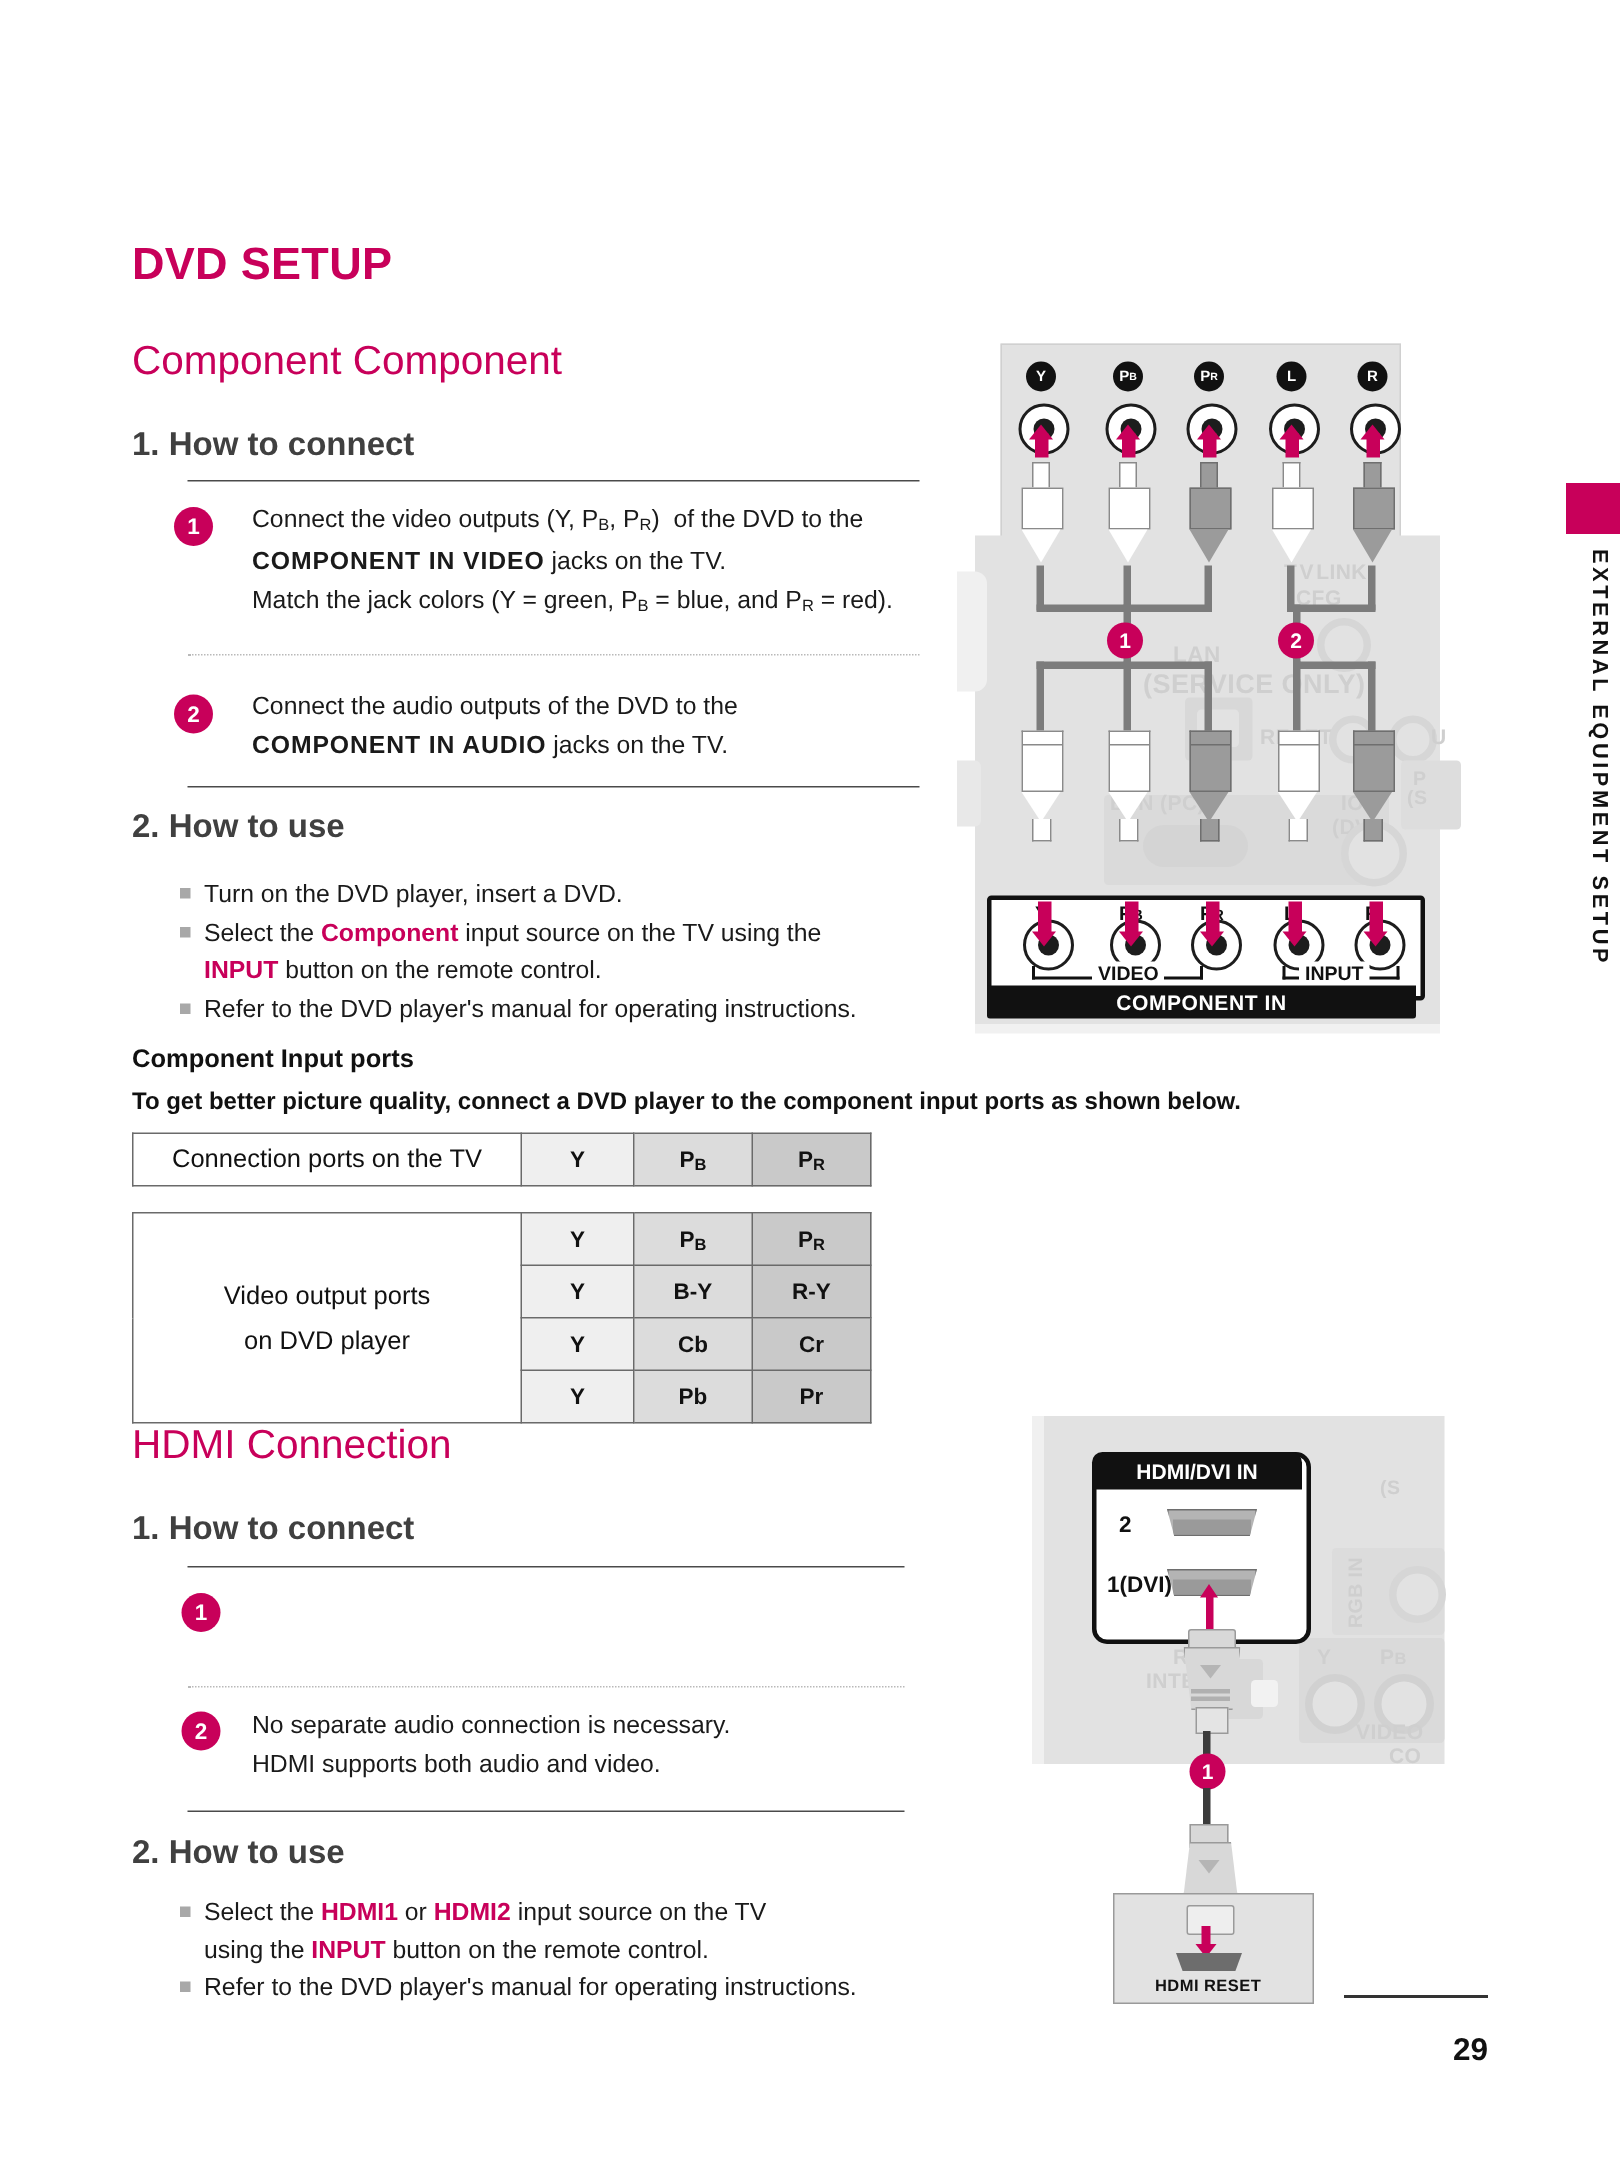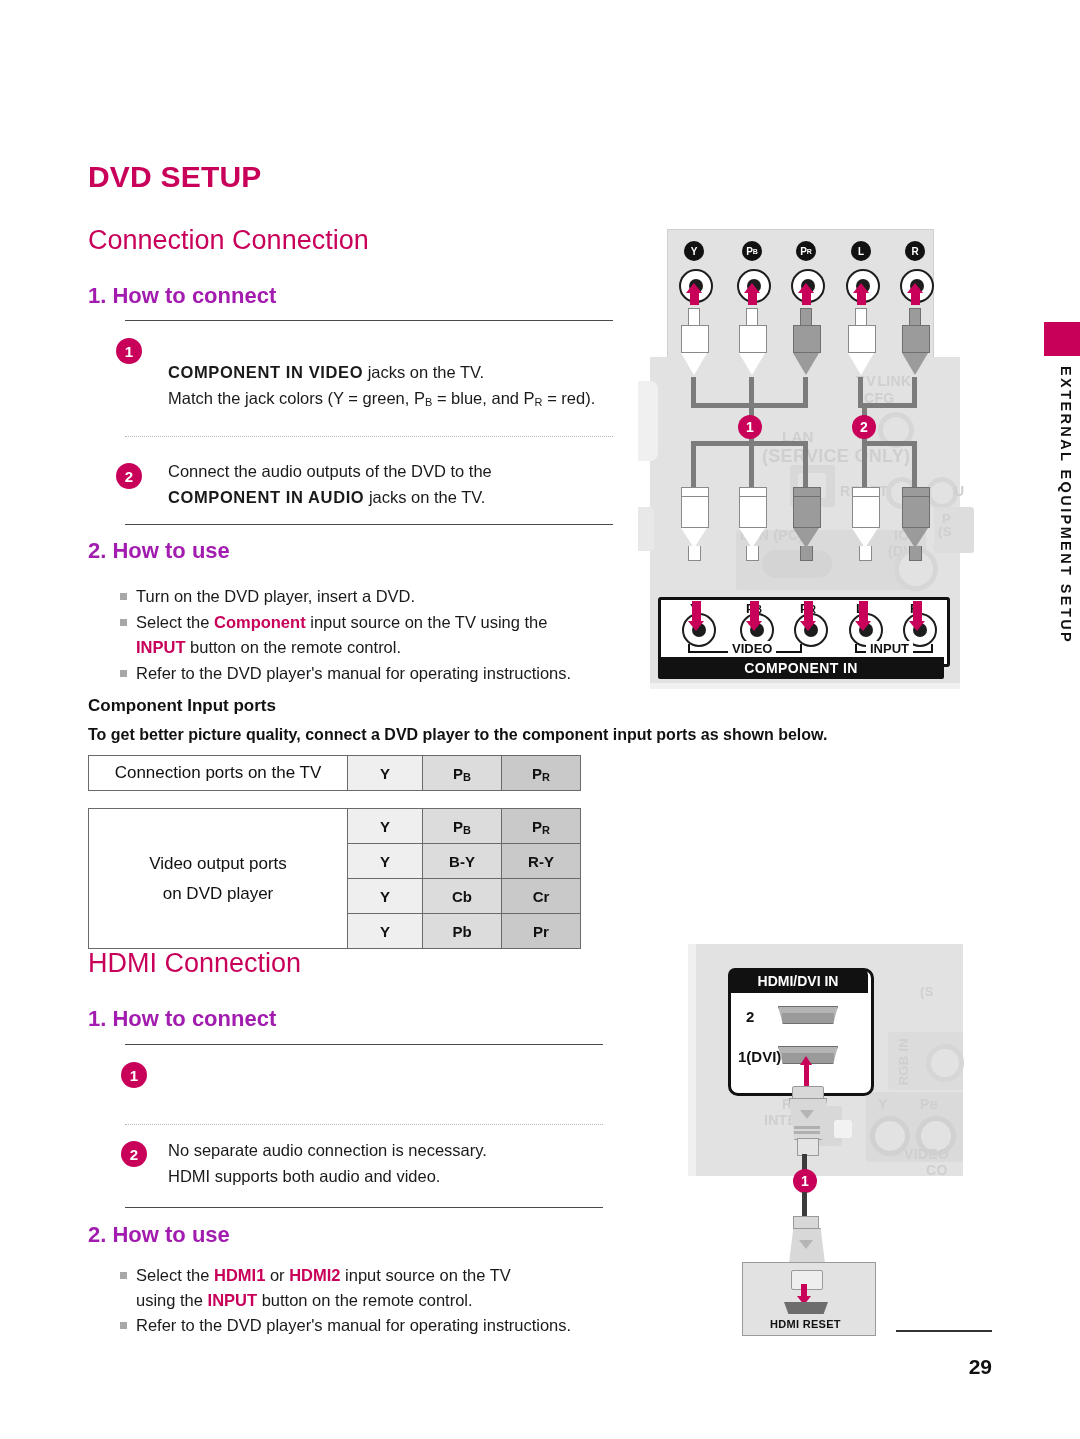--- a/index.html
+++ b/index.html
@@ -15,21 +15,21 @@
     position:absolute;left:88px;top:160px;
     font-size:30px;font-weight:bold;letter-spacing:.2px;
     color:#C8005A;
   }
   .h-section{
     position:absolute;left:88px;
     font-size:27px;font-weight:normal;color:#C8005A;
   }
   .h-step{
     position:absolute;left:88px;
-    font-size:22px;font-weight:bold;color:#a21caf;
+    font-size:22px;font-weight:bold;color:#404040;
   }
   .rule{
     position:absolute;height:1px;background:#4a4a4a;
   }
   .dotrule{
     position:absolute;height:0;border-top:1px dotted #b9b9b9;
   }
 
   .numbadge{
     position:absolute;width:26px;height:26px;border-radius:50%;
@@ -155,27 +155,27 @@
 </head>
 <body>
 
 <div class="page">
 
   <div class="sidetab"></div>
   <div class="sidelabel">EXTERNAL EQUIPMENT SETUP</div>
 
   <div class="h-chapter">DVD SETUP</div>
 
-  <div class="h-section" style="top:225px">Connection Connection</div>
+  <div class="h-section" style="top:225px">Component Component</div>
   <div class="h-step" style="top:283px">1. How to connect</div>
   <div class="rule" style="left:125px;top:320px;width:488px;"></div>
 
   <div class="numbadge" style="left:116px;top:338px">1</div>
   <div class="ptext" style="left:168px;top:333px;width:450px">
-    <br>
+    <span>Connect the video outputs (Y, P<span class="sub">B</span>, P<span class="sub">R</span>)&nbsp; of the DVD to the</span><br>
     <b>COMPONENT IN VIDEO</b>
     <span>jacks on the TV.</span><br>
     <span>Match the jack colors (Y = green, P<span class="sub">B</span> = blue, and P<span class="sub">R</span> = red).</span>
   </div>
 
   <div class="dotrule" style="left:125px;top:436px;width:488px;"></div>
 
   <div class="numbadge" style="left:116px;top:463px">2</div>
   <div class="ptext" style="left:168px;top:458px;width:450px">
     <span>Connect the audio outputs of the DVD to the</span><br>

